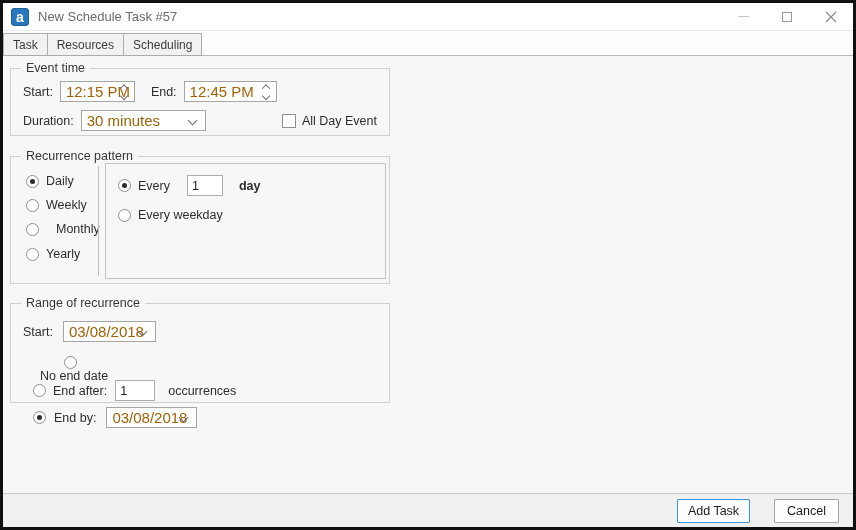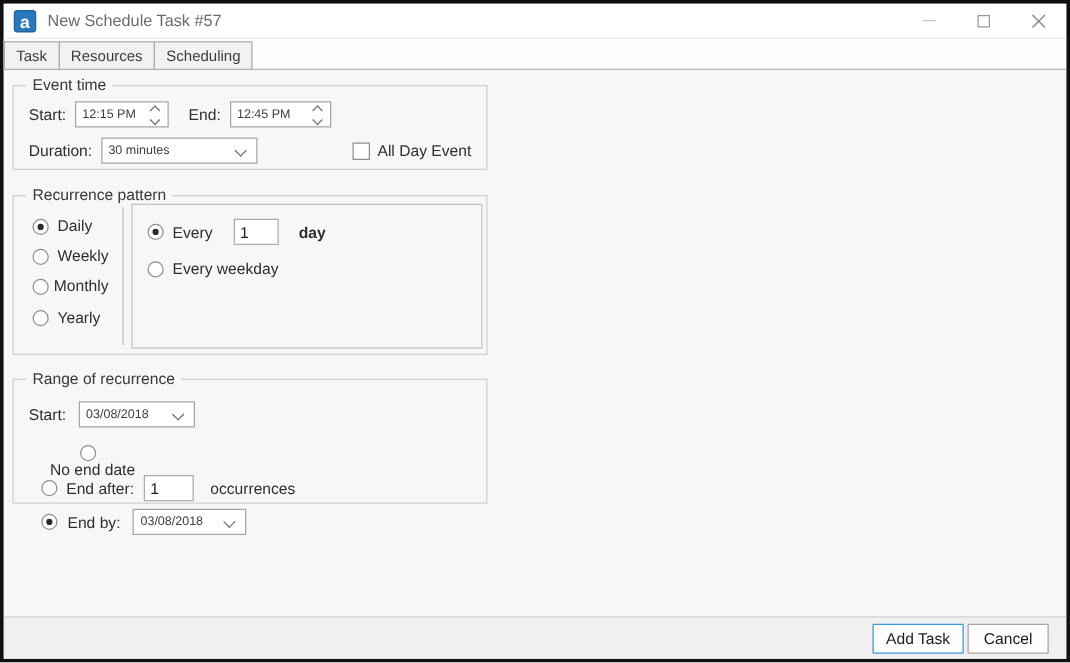--- a/index.html
+++ b/index.html
@@ -26,39 +26,39 @@
 
   
   .content { flex:1 1 auto; background:#f7f7f7; position:relative; font-size:12.5px; color:#2e2e2e; }
   .fieldset { position:absolute; border:1px solid #cfcfcf; background:#f7f7f7; }
   .legend { position:absolute; top:-8px; left:10px; background:#f7f7f7; padding:0 5px; font-size:12.5px; color:#383838; }
 
   .lbl { white-space:nowrap; }
   .bold { font-weight:bold; }
 
   .field { background:#ffffff; border:1px solid #a5a5a5; height:21px; display:flex; align-items:center; position:relative; }
-  .field .val { padding-left:5px; font-size:10px; color:#404040; }
+  .field .val { padding-left:5px; font-size:15px; color:#a16207; }
   .spinner { position:absolute; right:5px; top:0; bottom:0; display:flex; flex-direction:column; justify-content:center; gap:3px; width:10px; }
   .chev-up, .chev-dn { width:6px; height:6px; border-right:1.4px solid #6e6e6e; border-bottom:1.4px solid #6e6e6e; margin:0 auto; }
   .chev-up { transform:rotate(-135deg) translate(-1px,-1px); }
   .chev-dn { transform:rotate(45deg); }
   .dd-chev { position:absolute; right:9px; top:6px; width:7px; height:7px; border-right:1.4px solid #6e6e6e; border-bottom:1.4px solid #6e6e6e; transform:rotate(45deg); }
 
   .checkbox { width:14px; height:14px; background:#fff; border:1px solid #8f8f8f; }
   .radio { width:13px; height:13px; background:#fff; border:1px solid #8f8f8f; border-radius:50%; position:relative; flex:0 0 auto; }
   .radio.checked::after { content:''; position:absolute; left:3px; top:3px; width:5px; height:5px; border-radius:50%; background:#2b2b2b; }
 
   .txt-input { border:1px solid #acacac; background:#fff; height:21px; font-family:"Liberation Sans",sans-serif;
                font-size:12.5px; color:#1d1d1d; padding-left:4px; }
 
   .hrow { position:absolute; display:flex; align-items:center; }
 
   
   .footer { flex:0 0 34px; background:#f0f0f0; border-top:1px solid #c9c9c9; display:flex; align-items:center;
-            justify-content:flex-end; padding-right:14px; gap:3px; }
+            justify-content:flex-end; padding-right:14px; gap:24px; }
   .btn { height:24px; font-size:12.5px; color:#1d1d1d; background:#fdfdfd; display:flex; align-items:center;
          justify-content:center; border:1px solid #a5a5a5; border-radius:1px; }
   .btn.primary { border-color:#3a96dd; width:73px; }
   .btn.normal { width:65px; }
 </style>
 </head>
 <body>
 
 <div class="window">
   <div class="win-inner">
@@ -94,21 +94,21 @@
         <div class="hrow" style="left:12px; top:12px; height:21px;">
           <span class="lbl">Start:</span>
           <div class="field" style="width:75px; margin-left:7px;">
             <span class="val">12:15 PM</span>
             <span class="spinner">
               <span class="chev-up"></span>
               <span class="chev-dn"></span>
             </span>
           </div>
           <span class="lbl" style="margin-left:16px;">End:</span>
-          <div class="field" style="width:81px; margin-left:7px;">
+          <div class="field" style="width:93px; margin-left:7px;">
             <span class="val">12:45 PM</span>
             <span class="spinner">
               <span class="chev-up"></span>
               <span class="chev-dn"></span>
             </span>
           </div>
         </div>
         <div class="hrow" style="left:12px; top:41px; right:12px; height:21px;">
           <span class="lbl">Duration:</span>
           <div class="field" style="width:125px; margin-left:7px;">
@@ -128,21 +128,21 @@
         <div class="hrow" style="left:15px; top:15px; height:18px;">
           <div class="radio checked"></div>
           <span class="lbl" style="margin-left:7px;">Daily</span>
         </div>
         <div class="hrow" style="left:15px; top:39px; height:18px;">
           <div class="radio"></div>
           <span class="lbl" style="margin-left:7px;">Weekly</span>
         </div>
         <div class="hrow" style="left:15px; top:63px; height:18px;">
           <div class="radio"></div>
-          <span class="lbl" style="margin-left:4px;">Monthly</span>
+          <span class="lbl" style="margin-left:17px;">Monthly</span>
         </div>
         <div class="hrow" style="left:15px; top:88px; height:18px;">
           <div class="radio"></div>
           <span class="lbl" style="margin-left:7px;">Yearly</span>
         </div>
 
         <div style="position:absolute; left:87px; top:9px; height:110px; width:1px; background:#bcbcbc;"></div>
 
         <div style="position:absolute; left:94px; top:6px; width:281px; height:116px; border:1px solid #c3c3c3;">
           <div class="hrow" style="left:12px; top:11px; height:21px;align-items:center;">

